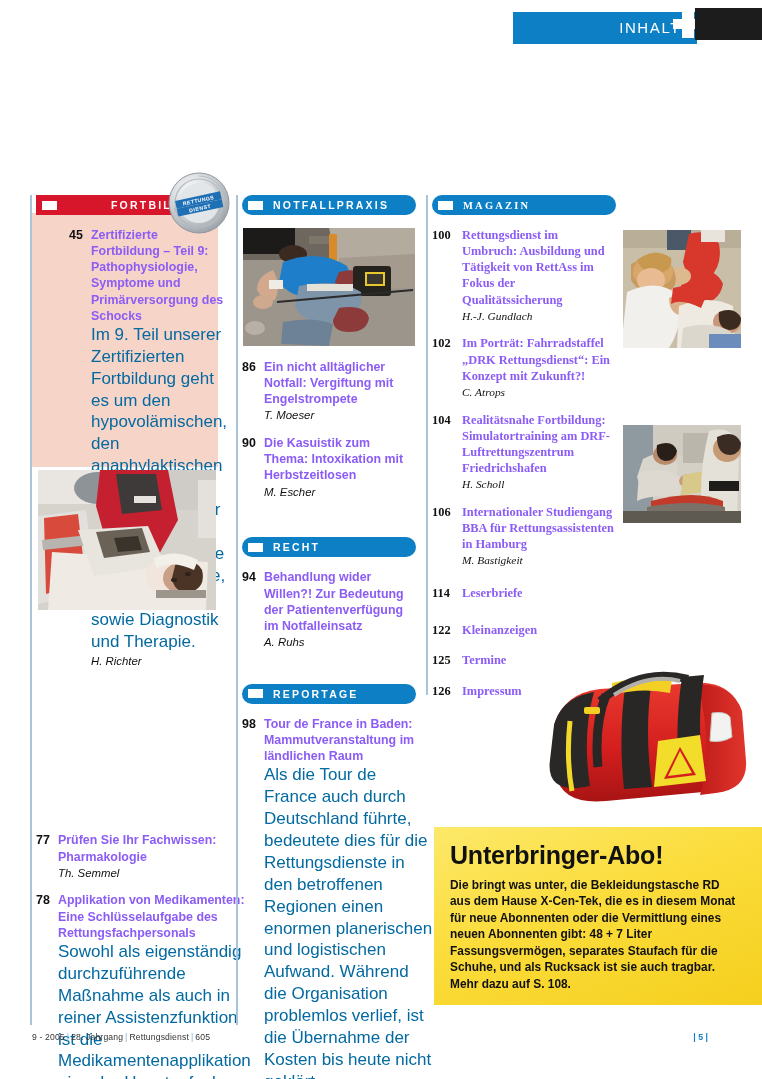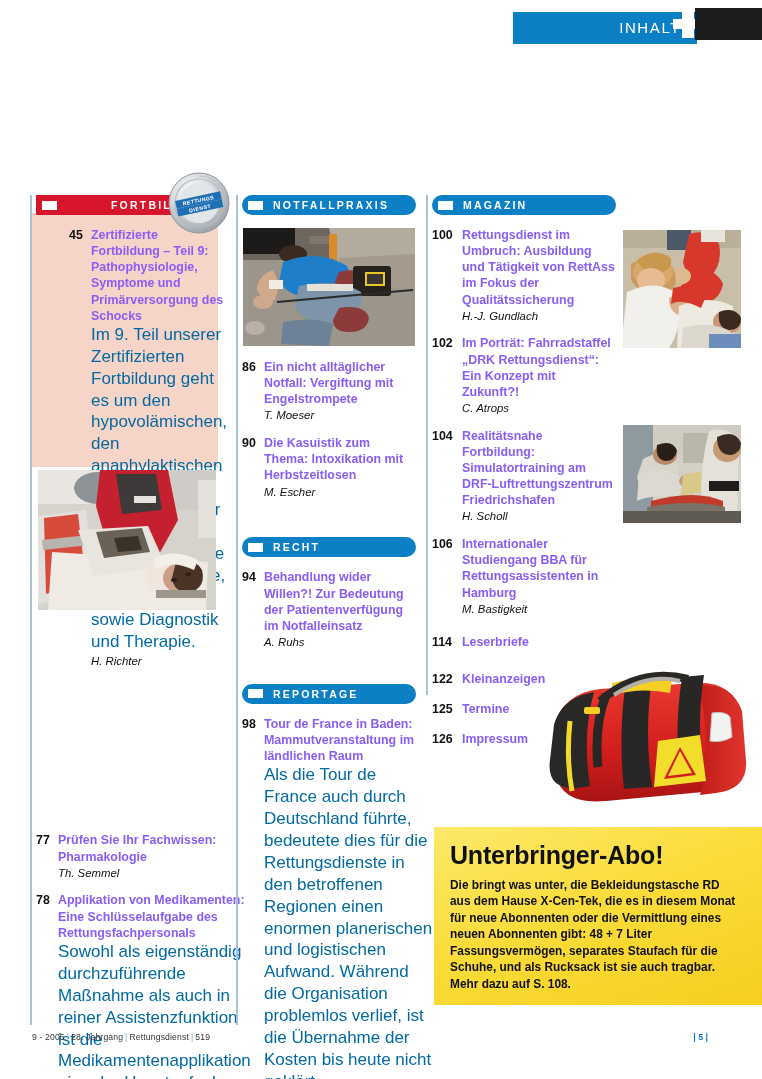--- a/index.html
+++ b/index.html
@@ -26,21 +26,21 @@
   }
   .hdr-cross { position:absolute; left:673px; top:0; width:30px; height:32px; }
   .hdr-cross .v { position:absolute; left:9px; top:2px; width:12px; height:28px; background:#fff; }
   .hdr-cross .h { position:absolute; left:0px; top:11px; width:30px; height:10px; background:#fff; }
 
   
   .col { position:absolute; top:195px; }
   .col-rule { position:absolute; left:0; top:0; width:2px; background:#a8c4da; }
   .col-left  { left:30px;  width:190px; }
   .col-mid   { left:236px; width:180px; }
-  .col-right { left:426px; width:190px; }
+  .col-right { left:426px; width:190px;font-family:Liberation Serif, serif; }
   .col-left  .col-rule { height:830px; }
   .col-mid   .col-rule { height:830px; }
   .col-right .col-rule { height:500px; }
 
   
   .sec-head {
     position:relative; height:20px; margin-left:6px;
     display:flex; align-items:center;
   }
   .sec-head .marker {
@@ -504,18 +504,18 @@
   </svg>
 </div>
 
 <div class="ad">
   <h2>Unterbringer-Abo!</h2>
   <p>Die bringt was unter, die Bekleidungstasche RD aus dem Hause X-Cen-Tek, die es in diesem Monat für neue Abonnenten oder die Vermittlung eines neuen Abonnenten gibt: 48 + 7 Liter Fassungsvermögen, separates Staufach für die Schuhe, und als Rucksack ist sie auch tragbar. Mehr dazu auf S. 108.</p>
 </div>
 
 <div class="footer">
   <div class="fl">
-    <span>9 - 2005</span><span class="bar">|</span><span>28. Jahrgang</span><span class="bar">|</span><span>Rettungsdienst</span><span class="bar">|</span><span>519</span>
+    <span>9 - 2005</span><span class="bar">|</span><span>28. Jahrgang</span><span class="bar">|</span><span>Rettungsdienst</span><span class="bar">|</span><span>605</span>
   </div>
   <div class="fr">
     <span>|</span>&nbsp;<span class="num">5</span>&nbsp;<span>|</span>
   </div>
 </div>
 
 </body></html>

